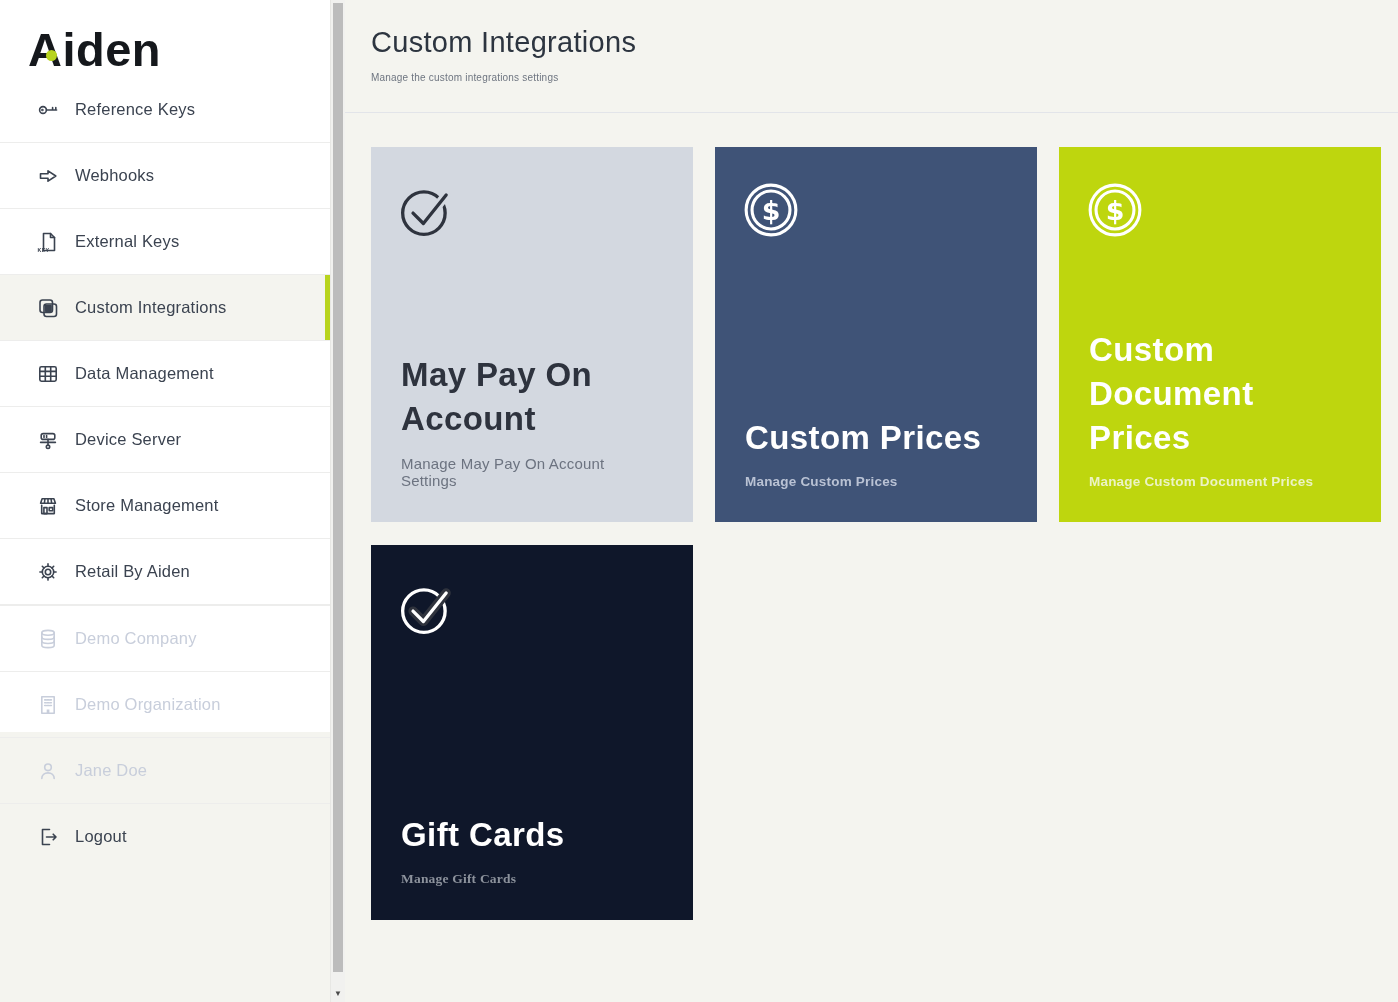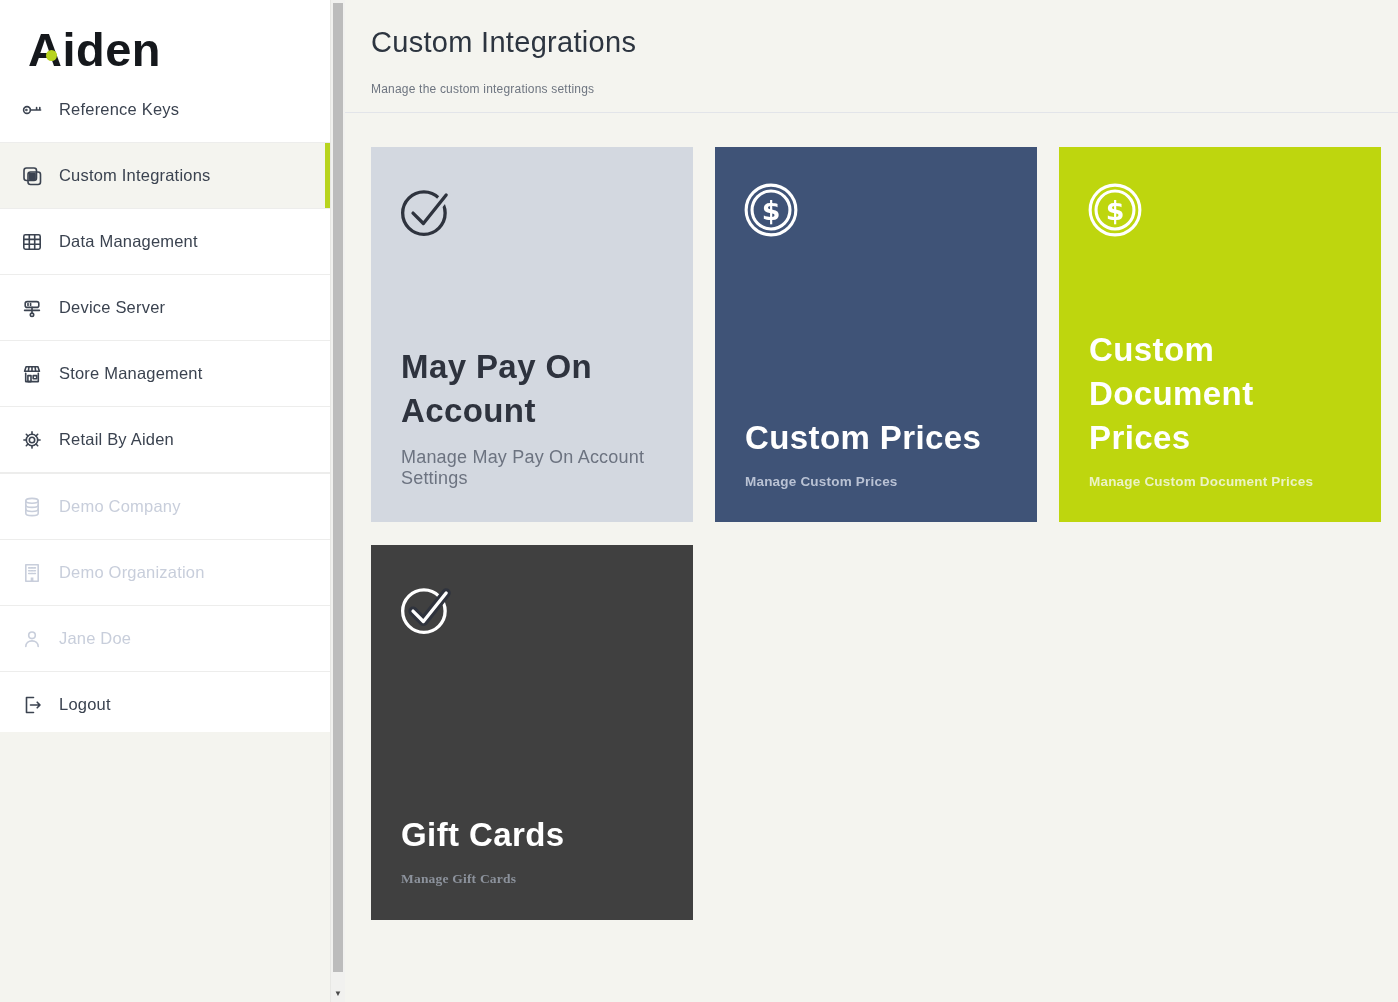--- a/index.html
+++ b/index.html
@@ -7,62 +7,62 @@
   body { font-family:"Liberation Sans", sans-serif; display:flex; background:#f4f4ef; }
 
   
   .sidebar { width:330px; height:732px; background:#ffffff; display:flex; flex-direction:column; flex:0 0 330px; }
   .logo-row { height:144px; padding:22px 0 0 28px; }
   .logo { position:relative; display:inline-block; font-size:47px; font-weight:700; color:#15181c; letter-spacing:.5px; }
   .logo-dot { position:absolute; left:18px; top:28px; width:11px; height:11px; border-radius:50%; background:#b8d41e; }
 
   ul.nav { list-style:none; }
   .nav-item { position:relative; height:66px; display:flex; align-items:center; gap:15px;
-              padding-left:20px; border-bottom:1px solid #ededec; cursor:pointer;
+              padding-left:36px; border-bottom:1px solid #ededec; cursor:pointer;
               color:#3b4350; font-size:16.5px; letter-spacing:.2px; }
   .nav-item svg { width:24px; height:24px; flex:0 0 24px; stroke:currentColor; fill:none;
                   stroke-width:1.6; stroke-linecap:round; stroke-linejoin:round; }
   .nav-item.active { background:#f4f4ef; }
   .active-bar { position:absolute; right:0; top:0; bottom:0; width:5px; background:#b8d41e; }
 
   .footer-group { margin-top:auto; list-style:none; }
   .footer-group .nav-item { border-bottom:none; border-top:1px solid #ededec; }
   .nav-item.muted { color:#c8cedb; }
 
   
   .scrollbar { width:15px; flex:0 0 15px; background:#f1f1ef; position:relative; border-left:1px solid #e7e7e4; }
   .scroll-thumb { position:absolute; top:3px; left:2px; right:2px; bottom:30px; background:#bcbcbc; }
   .scroll-arrow { position:absolute; bottom:3px; left:0; right:0; text-align:center;
                   font-size:8px; color:#4a4a4a; line-height:10px; cursor:pointer; }
 
   
   main { flex:1 1 auto; background:#f4f4ef; }
   .page-header { padding:26px 0 0 26px; height:113px; border-bottom:1px solid #e2e4e9; }
   .page-title { font-size:29px; font-weight:400; color:#2d3540; letter-spacing:.3px; }
-  .page-subtitle { margin-top:23px; font-size:12px; color:#6e7580; letter-spacing:.2px; }
+  .page-subtitle { margin-top:13px; font-size:10px; color:#6e7580; letter-spacing:.2px; }
 
   .cards { margin:34px 0 0 26px; display:grid; grid-template-columns:repeat(3,322px);
            grid-auto-rows:375px; gap:23px 22px; }
   .card { padding:34px 30px 33px 30px; display:flex; flex-direction:column; cursor:pointer; }
   .card svg { width:58px; height:58px; margin-left:-3px; stroke:currentColor; fill:none;
               stroke-linecap:round; stroke-linejoin:round; }
   .card-title { margin-top:auto; font-size:33px; font-weight:700; line-height:1.33; letter-spacing:.4px; }
   .card-sub { margin-top:14px; font-size:13.5px; font-weight:700; letter-spacing:.2px; }
 
   .card.light { background:#d3d8e0; color:#2e333e; }
-  .card.light .card-sub { color:#6c7380; font-weight:400; font-size:18px; }
+  .card.light .card-sub { color:#6c7380; font-weight:400; font-size:15px; }
   .card.light .halo { stroke:#d3d8e0; }
 
   .card.blue { background:#3f5377; color:#ffffff; }
   .card.blue .card-sub { color:#b9c2d4; }
 
   .card.lime { background:#bed60e; color:#ffffff; }
   .card.lime .card-sub { color:#ecf3c4; }
 
-  .card.dark { background:#404040; color:#ffffff; }
+  .card.dark { background:#0f172a; color:#ffffff; }
   .card.dark .card-sub { color:#8c929c;font-family:Liberation Serif, serif; }
   .card.dark .halo { stroke:#2f333d; }
 
   .dollar-glyph { font-family:"DejaVu Sans", sans-serif; font-weight:bold; font-size:26px; }
   .key-glyph { font-family:"Liberation Sans", sans-serif; font-weight:bold; font-size:5.4px; }
 </style>
 </head>
 <body>
 
 <aside class="sidebar">
@@ -72,20 +72,34 @@
 
   <ul class="nav">
     <li class="nav-item">
       <svg viewBox="0 0 24 24">
         <circle cx="7" cy="12" r="3.4"></circle>
           <circle cx="6.4" cy="12" r="0.5"></circle>
         <path d="M10.4 12 H20.6 M16.6 12 v-2.4 M19.8 12 v-2.4"></path>
       </svg>
       <span>Reference Keys</span>
     </li>
+    <li class="nav-item">
+      <svg viewBox="0 0 24 24">
+        <path d="M4.5 9.7 h7.5 V6.8 L19.8 12 L12 17.2 V14.3 H4.5 Z"></path>
+      </svg>
+      <span>Webhooks</span>
+    </li>
+    <li class="nav-item">
+      <svg viewBox="0 0 24 24">
+        <path d="M7.5 3.5 H14.5 L18.5 7.5 V20.5 H7.5 Z"></path>
+        <path d="M14.5 3.5 V7.5 H18.5"></path>
+        <text class="key-glyph" x="1.6" y="22" stroke="none" fill="currentColor">KEY</text>
+      </svg>
+      <span>External Keys</span>
+    </li>
     <li class="nav-item active">
       <svg viewBox="0 0 24 24">
         <rect x="4" y="4" width="12.5" height="12.5" rx="2.5"></rect>
         <rect x="8" y="8" width="12.5" height="12.5" rx="2.5"></rect>
         <rect x="8.7" y="8.7" width="7.2" height="7.2" rx="1" fill="currentColor" stroke="none"></rect>
       </svg>
       <span>Custom Integrations</span>
       <span class="active-bar"></span>
     </li>
     <li class="nav-item">

